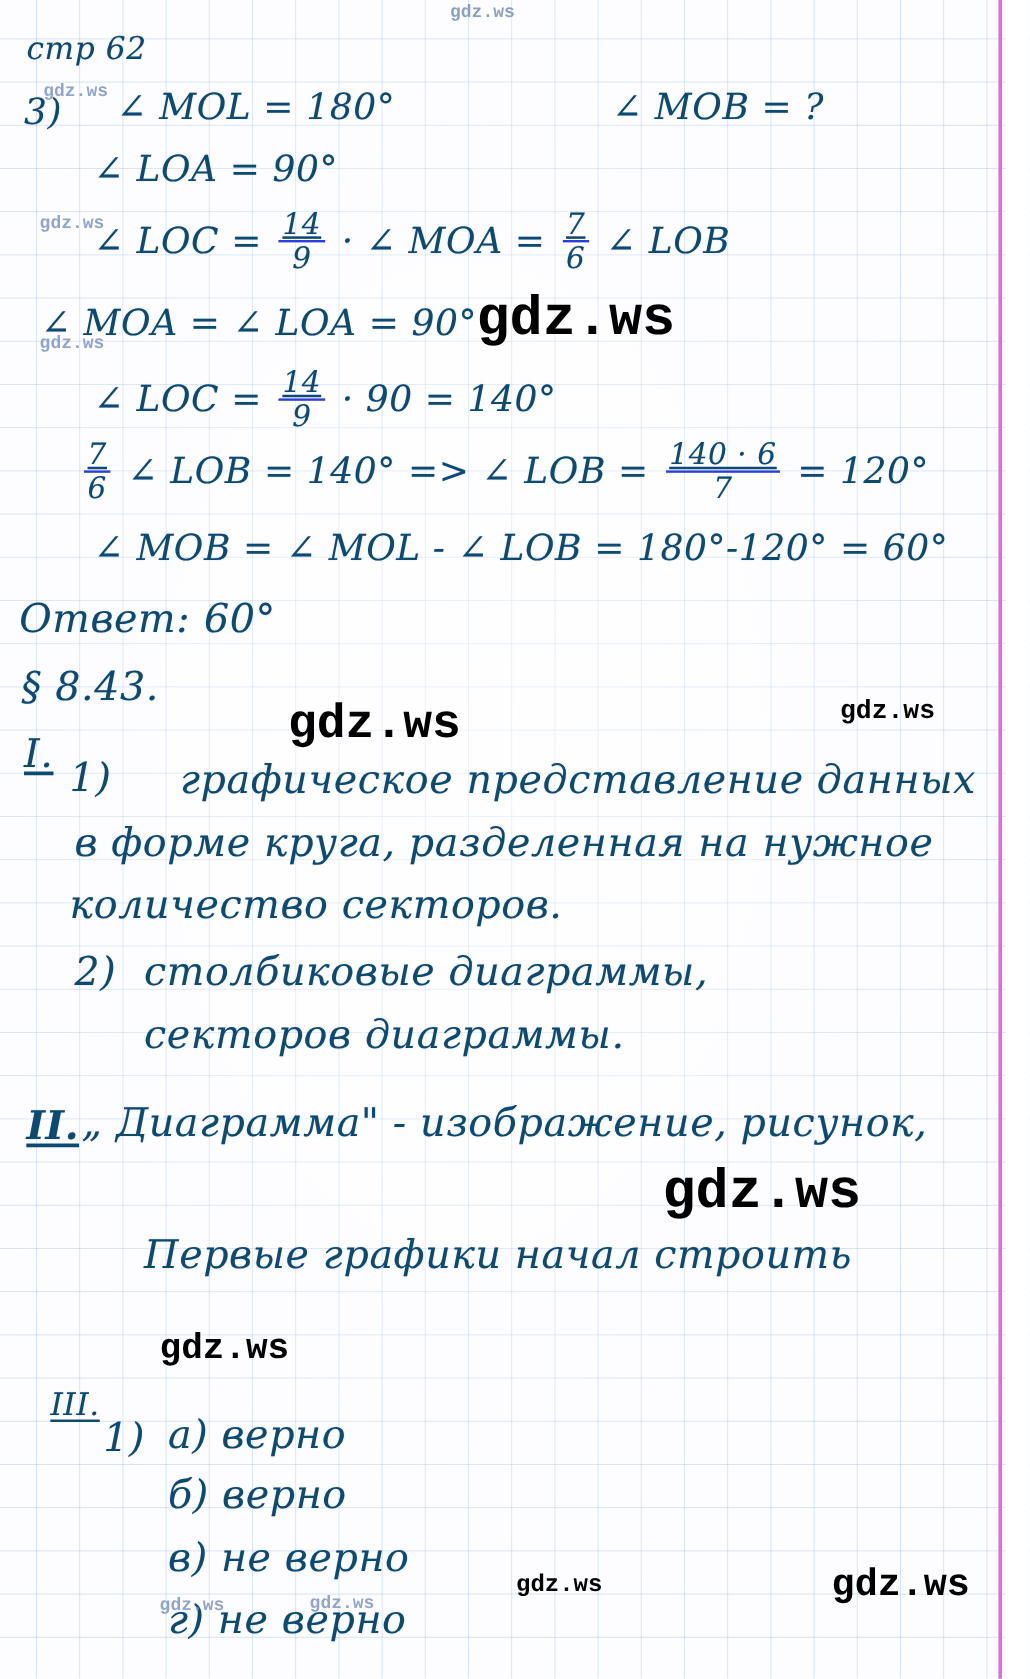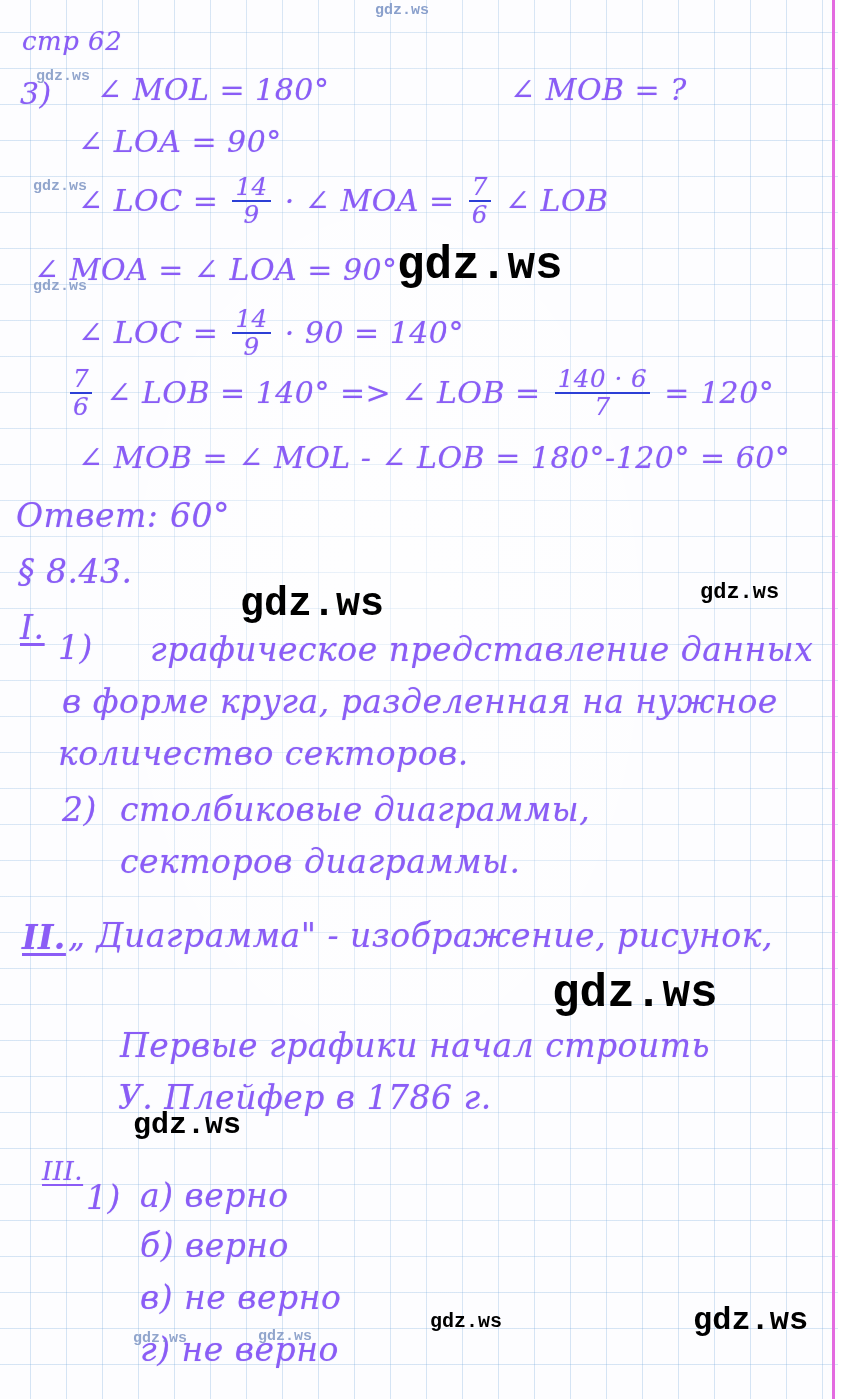--- a/index.html
+++ b/index.html
@@ -47,21 +47,21 @@
   }
   .right-strip {
     position: absolute;
     top: 0; bottom: 0; left: 838px; right: 0;
     background: #ffffff;
   }
 
   
   .hw {
     position: absolute;
-    color: #8b5cf6;
+    color: #0c4a6e;
     font-family: "DejaVu Serif", serif;
     font-style: italic;
     white-space: nowrap;
     letter-spacing: 0.5px;
     text-shadow: 0 0 1px rgba(44,63,214,0.35);
   }
   .hw.md { font-size: 26px; }
   .hw.lg { font-size: 30px; }
   .hw.xl { font-size: 33px; }
 
@@ -71,21 +71,21 @@
   .frac {
     display: inline-block;
     vertical-align: middle;
     text-align: center;
     font-size: 0.82em;
     line-height: 1.05;
     margin: 0 4px;
     position: relative;
     top: -2px;
   }
-  .frac .num { display: block; padding: 0 3px; }
+  .frac .num { display: block; padding: 0 3px; text-decoration: underline; }
   .frac .den { display: block; padding: 0 3px; border-top: 2px solid #2c3fd6; }
 
   
   .wm {
     position: absolute;
     font-family: Liberation Mono, monospace;
     font-weight: bold;
     color: #000000;
     white-space: nowrap;
   }
@@ -167,21 +167,20 @@
   <div class="hw xl" style="left:62px; top:682px;">в форме круга, разделенная на нужное</div>
   <div class="hw xl" style="left:58px; top:734px;">количество секторов.</div>
 
   <div class="hw xl" style="left:62px; top:790px;">2)</div>
   <div class="hw xl" style="left:120px; top:790px;">столбиковые диаграммы,</div>
   <div class="hw xl" style="left:120px; top:842px;">секторов  диаграммы.</div>
 
   <div class="hw xl uline" style="left:22px; top:918px;font-weight:bold;">II.</div>
   <div class="hw xl" style="left:68px; top:916px;">„ Диаграмма" - изображение, рисунок,</div>
   <div class="hw xl" style="left:120px; top:1026px;">Первые  графики начал строить</div>
-  <div class="hw xl" style="left:118px; top:1078px;">У. Плейфер   в  1786 г.</div>
 
   <div class="hw md uline" style="left:42px; top:1156px;">III.</div>
   <div class="hw xl" style="left:86px; top:1178px;">1)</div>
   <div class="hw xl" style="left:140px; top:1226px;">б) верно</div>
   <div class="hw xl" style="left:140px; top:1176px;">а) верно</div>
   <div class="hw xl" style="left:140px; top:1278px;">в) не верно</div>
   <div class="hw xl" style="left:140px; top:1330px;">г) не верно</div>
 
   <div id="watermark-layer">
       <div class="wm top" style="left: 375px; top: 2px; font-size: 15px;">gdz.ws</div>

